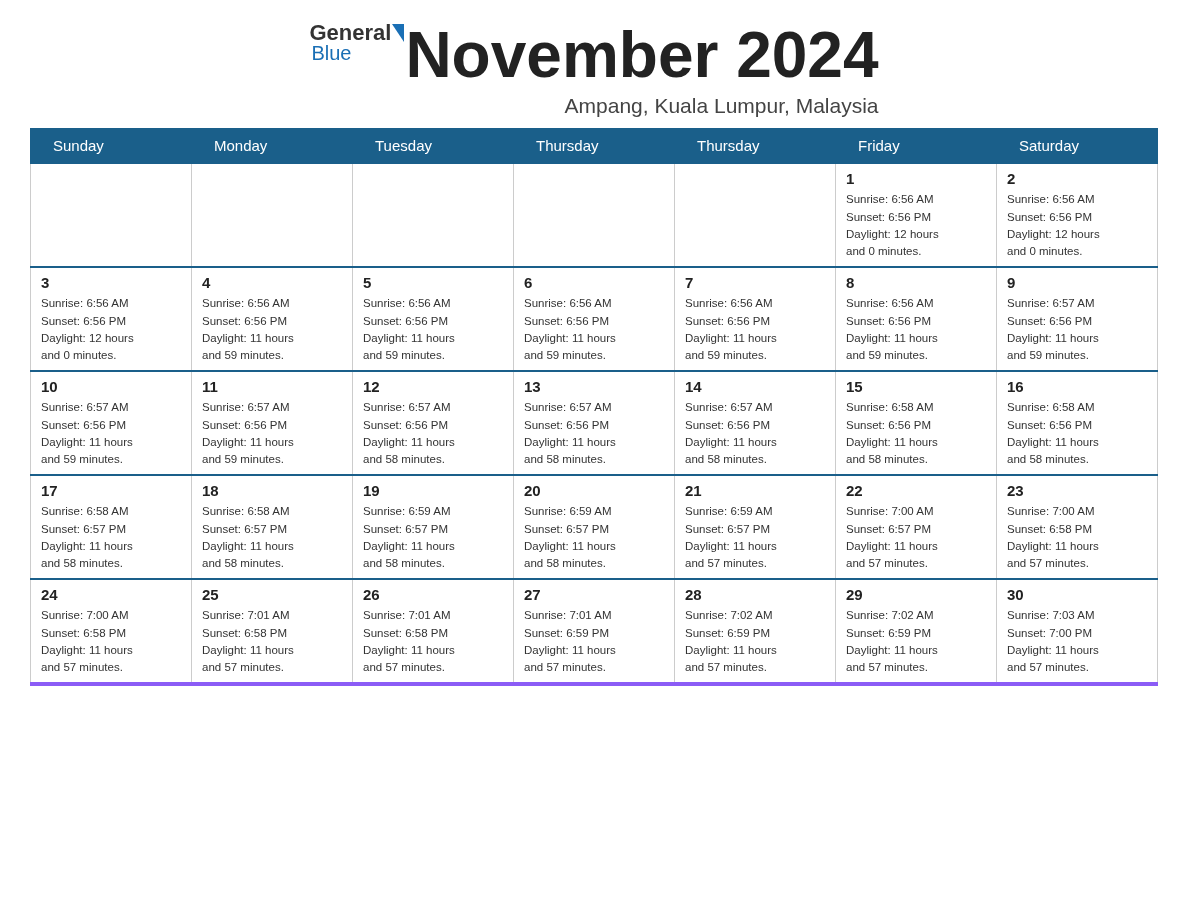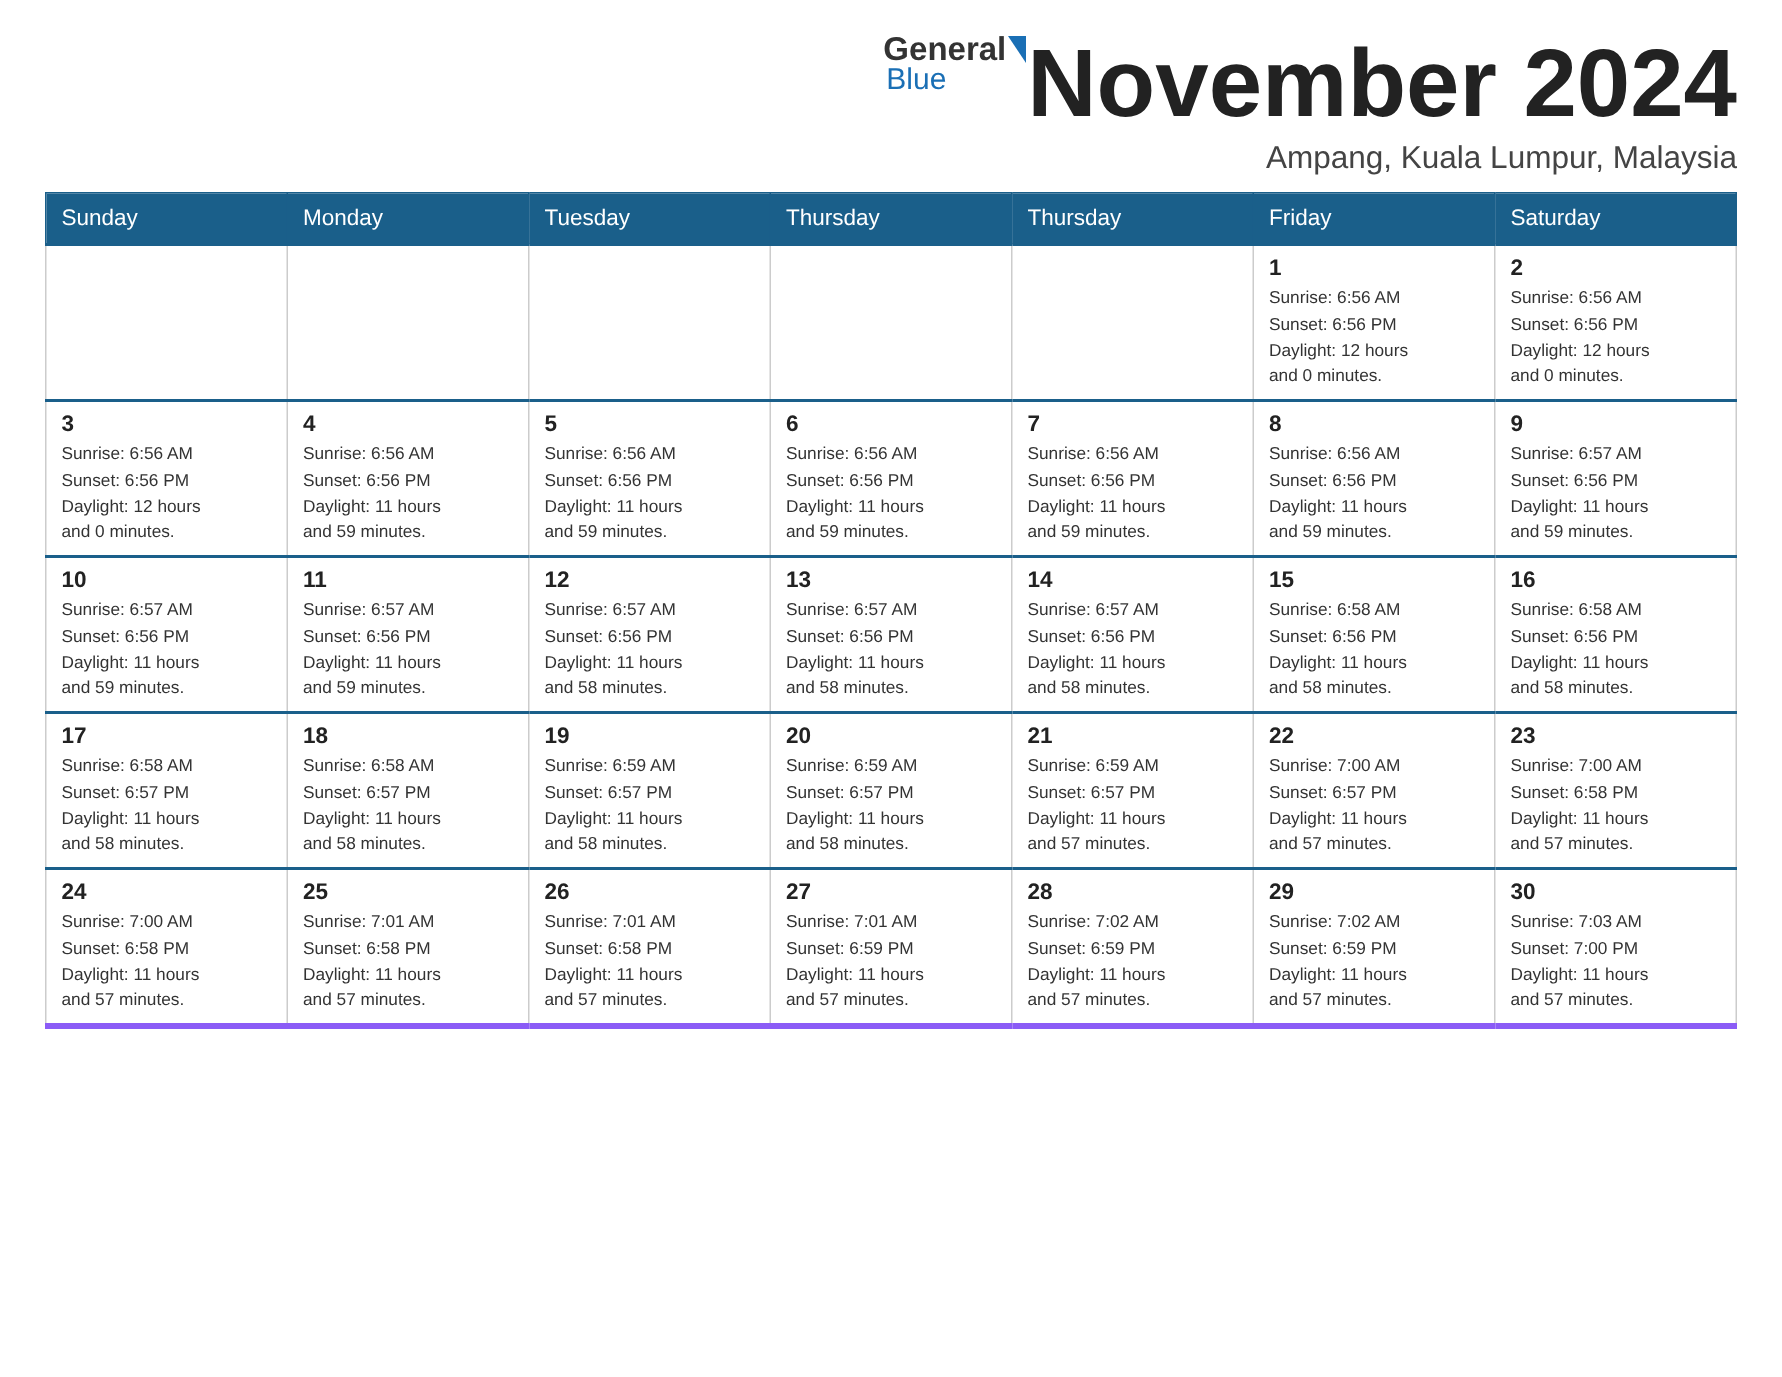--- a/index.html
+++ b/index.html
@@ -4,21 +4,21 @@
   <style>
     * { box-sizing: border-box; margin: 0; padding: 0; }
     body {
       font-family: Arial, sans-serif;
       background: #fff;
       padding: 20px 30px;
       color: #333;
     }
     .header-section {
       display: flex;
-      justify-content: flex-end;
+      justify-content: center;
       align-items: flex-start;
       margin-bottom: 10px;
     }
     .logo-area {
       display: flex;
       flex-direction: column;
       align-items: flex-start;
     }
     .logo-text {
       display: flex;
@@ -56,21 +56,21 @@
     .calendar-table {
       width: 100%;
       border-collapse: collapse;
       margin-top: 10px;
     }
     .calendar-table th {
       background-color: #1a5f8a;
       color: #fff;
       font-size: 15px;
       font-weight: normal;
-      padding: 8px 10px;
+      padding: 8px 22px;
       text-align: left;
       border: 1px solid #1a5f8a;
     }
     .calendar-table td {
       border: 1px solid #ccc;
       vertical-align: top;
       padding: 6px 10px;
       width: 14.28%;
       min-height: 90px;
       background: #fff;

